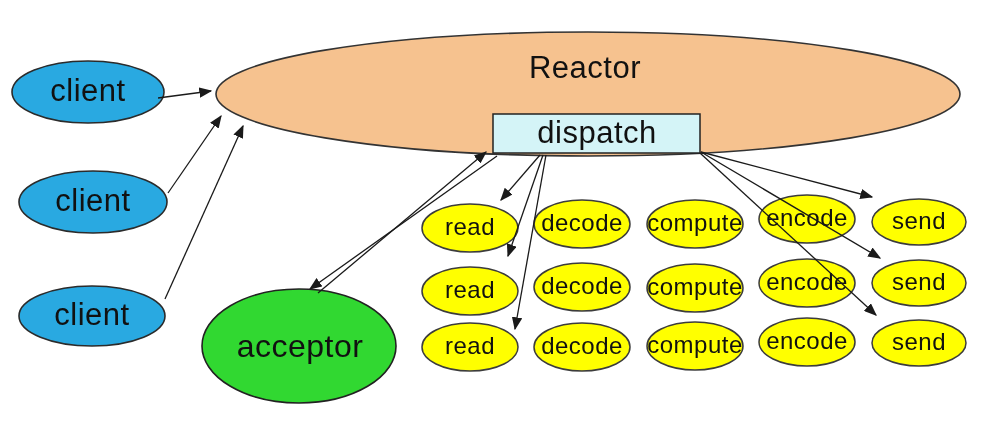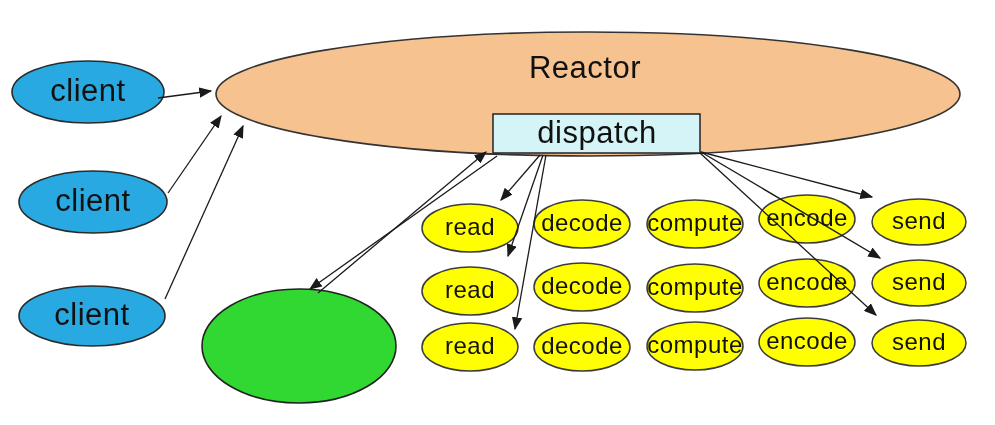--- a/index.html
+++ b/index.html
@@ -52,20 +52,21 @@
     <ellipse cx="919" cy="343" rx="47" ry="23" fill="#FFFF00" stroke="#3c3c3c" stroke-width="1.5"></ellipse>
   </svg>
 
   <div class="lbl lbl-node" style="left:585px;top:69px;">Reactor</div>
   <div class="lbl lbl-node" style="left:597px;top:134px;">dispatch</div>
 
   <div class="lbl lbl-node" style="left:88px;top:92px;">client</div>
   <div class="lbl lbl-node" style="left:93px;top:202px;">client</div>
   <div class="lbl lbl-node" style="left:92px;top:316px;">client</div>
 
+  <div class="lbl lbl-acceptor" style="left:300px;top:347px;">acceptor</div>
 
   <div class="lbl lbl-stage" style="left:470px;top:228px;">read</div>
   <div class="lbl lbl-stage" style="left:582px;top:224px;">decode</div>
   <div class="lbl lbl-stage" style="left:695px;top:224px;">compute</div>
   <div class="lbl lbl-stage" style="left:807px;top:219px;">encode</div>
   <div class="lbl lbl-stage" style="left:919px;top:222px;">send</div>
 
   <div class="lbl lbl-stage" style="left:470px;top:291px;">read</div>
   <div class="lbl lbl-stage" style="left:582px;top:287px;">decode</div>
   <div class="lbl lbl-stage" style="left:695px;top:288px;">compute</div>

